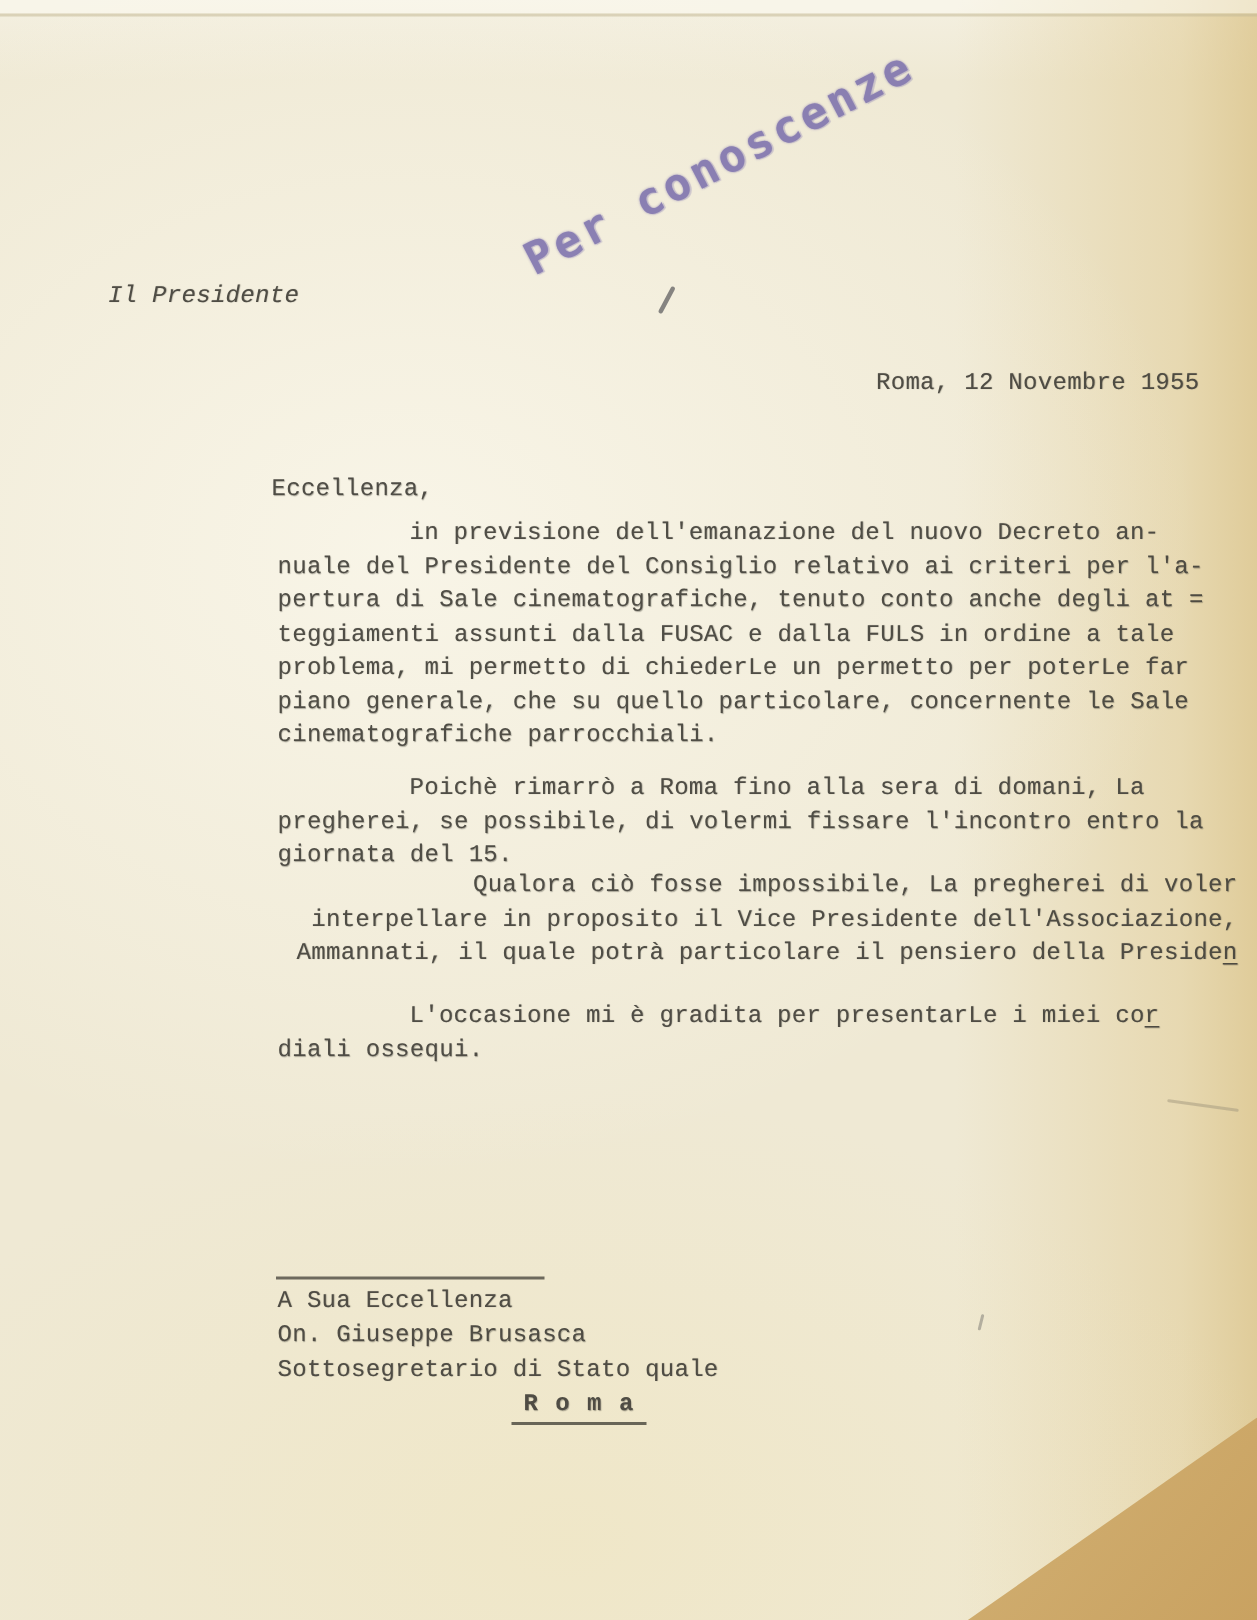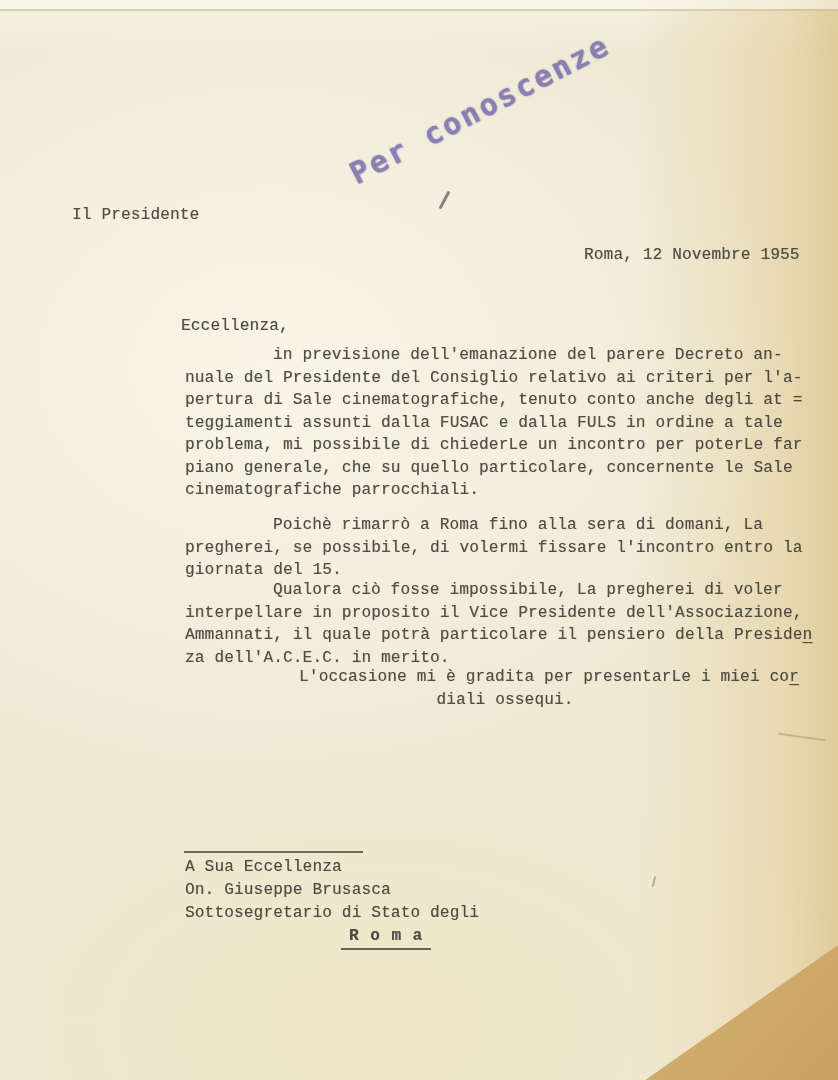--- a/index.html
+++ b/index.html
@@ -88,57 +88,56 @@
 
   <div class="crease-top-hi"></div>
   <div class="crease-top"></div>
   <div class="corner-br"></div>
   <div class="crease-right"></div>
   <div class="pen-mark"></div>
   <div class="tick-mark"></div>
 
   <div class="stamp">Per conoscenze</div>
 
-  <div class="tw" style="left:72px;top:204px;">Il Presidente</div>
+  <div class="tw" style="left:72px;top:186px;font-style:italic;">Il Presidente</div>
 
   <div class="tw" style="left:584px;top:244px;">Roma, 12 Novembre 1955</div>
 
   <div class="tw" style="left:181px;top:315px;">Eccellenza,</div>
 
   <div class="tw block" style="left:185px;top:344px;">
-    <div class="line indent">in previsione dell'emanazione del parere Decreto an-</div>
+    <div class="line indent">in previsione dell'emanazione del nuovo Decreto an-</div>
     <div class="line">nuale del Presidente del Consiglio relativo ai criteri per l'a-</div>
     <div class="line">pertura di Sale cinematografiche, tenuto conto anche degli at =</div>
     <div class="line">teggiamenti assunti dalla FUSAC e dalla FULS in ordine a tale</div>
-    <div class="line">problema, mi possibile di chiederLe un incontro per poterLe far</div>
+    <div class="line">problema, mi permetto di chiederLe un permetto per poterLe far</div>
     <div class="line">piano generale, che su quello particolare, concernente le Sale</div>
     <div class="line">cinematografiche parrocchiali.</div>
   </div>
 
   <div class="tw block" style="left:185px;top:514px;">
     <div class="line indent">Poichè rimarrò a Roma fino alla sera di domani, La</div>
     <div class="line">pregherei, se possibile, di volermi fissare l'incontro entro la</div>
     <div class="line">giornata del 15.</div>
   </div>
 
-  <div class="tw block" style="left:185px;top:579px;">
+  <div class="tw block" style="left:185px;top:579px;text-align:right;">
     <div class="line indent">Qualora ciò fosse impossibile, La pregherei di voler</div>
     <div class="line">interpellare in proposito il Vice Presidente dell'Associazione,</div>
     <div class="line"><span>Ammannati, il quale potrà particolare il pensiero della Preside</span><span class="u">n</span></div>
-    <div class="line">za dell'A.C.E.C. in merito.</div>
   </div>
 
-  <div class="tw block" style="left:185px;top:666px;text-align:center;">
+  <div class="tw block" style="left:185px;top:666px;">
     <div class="line indent"><span>L'occasione mi è gradita per presentarLe i miei co</span><span class="u">r</span></div>
     <div class="line">diali ossequi.</div>
   </div>
 
 
   <div class="rule"></div>
 
   <div class="tw block" style="left:185px;top:856px;line-height:23px;">
     <div class="line">A Sua Eccellenza</div>
     <div class="line">On. Giuseppe Brusasca</div>
-    <div class="line">Sottosegretario di Stato degli</div>
+    <div class="line">Sottosegretario di Stato quale</div>
     <div class="line"><span class="roma">R o m a</span></div>
   </div>
 
 </div>
 
 </body></html>

